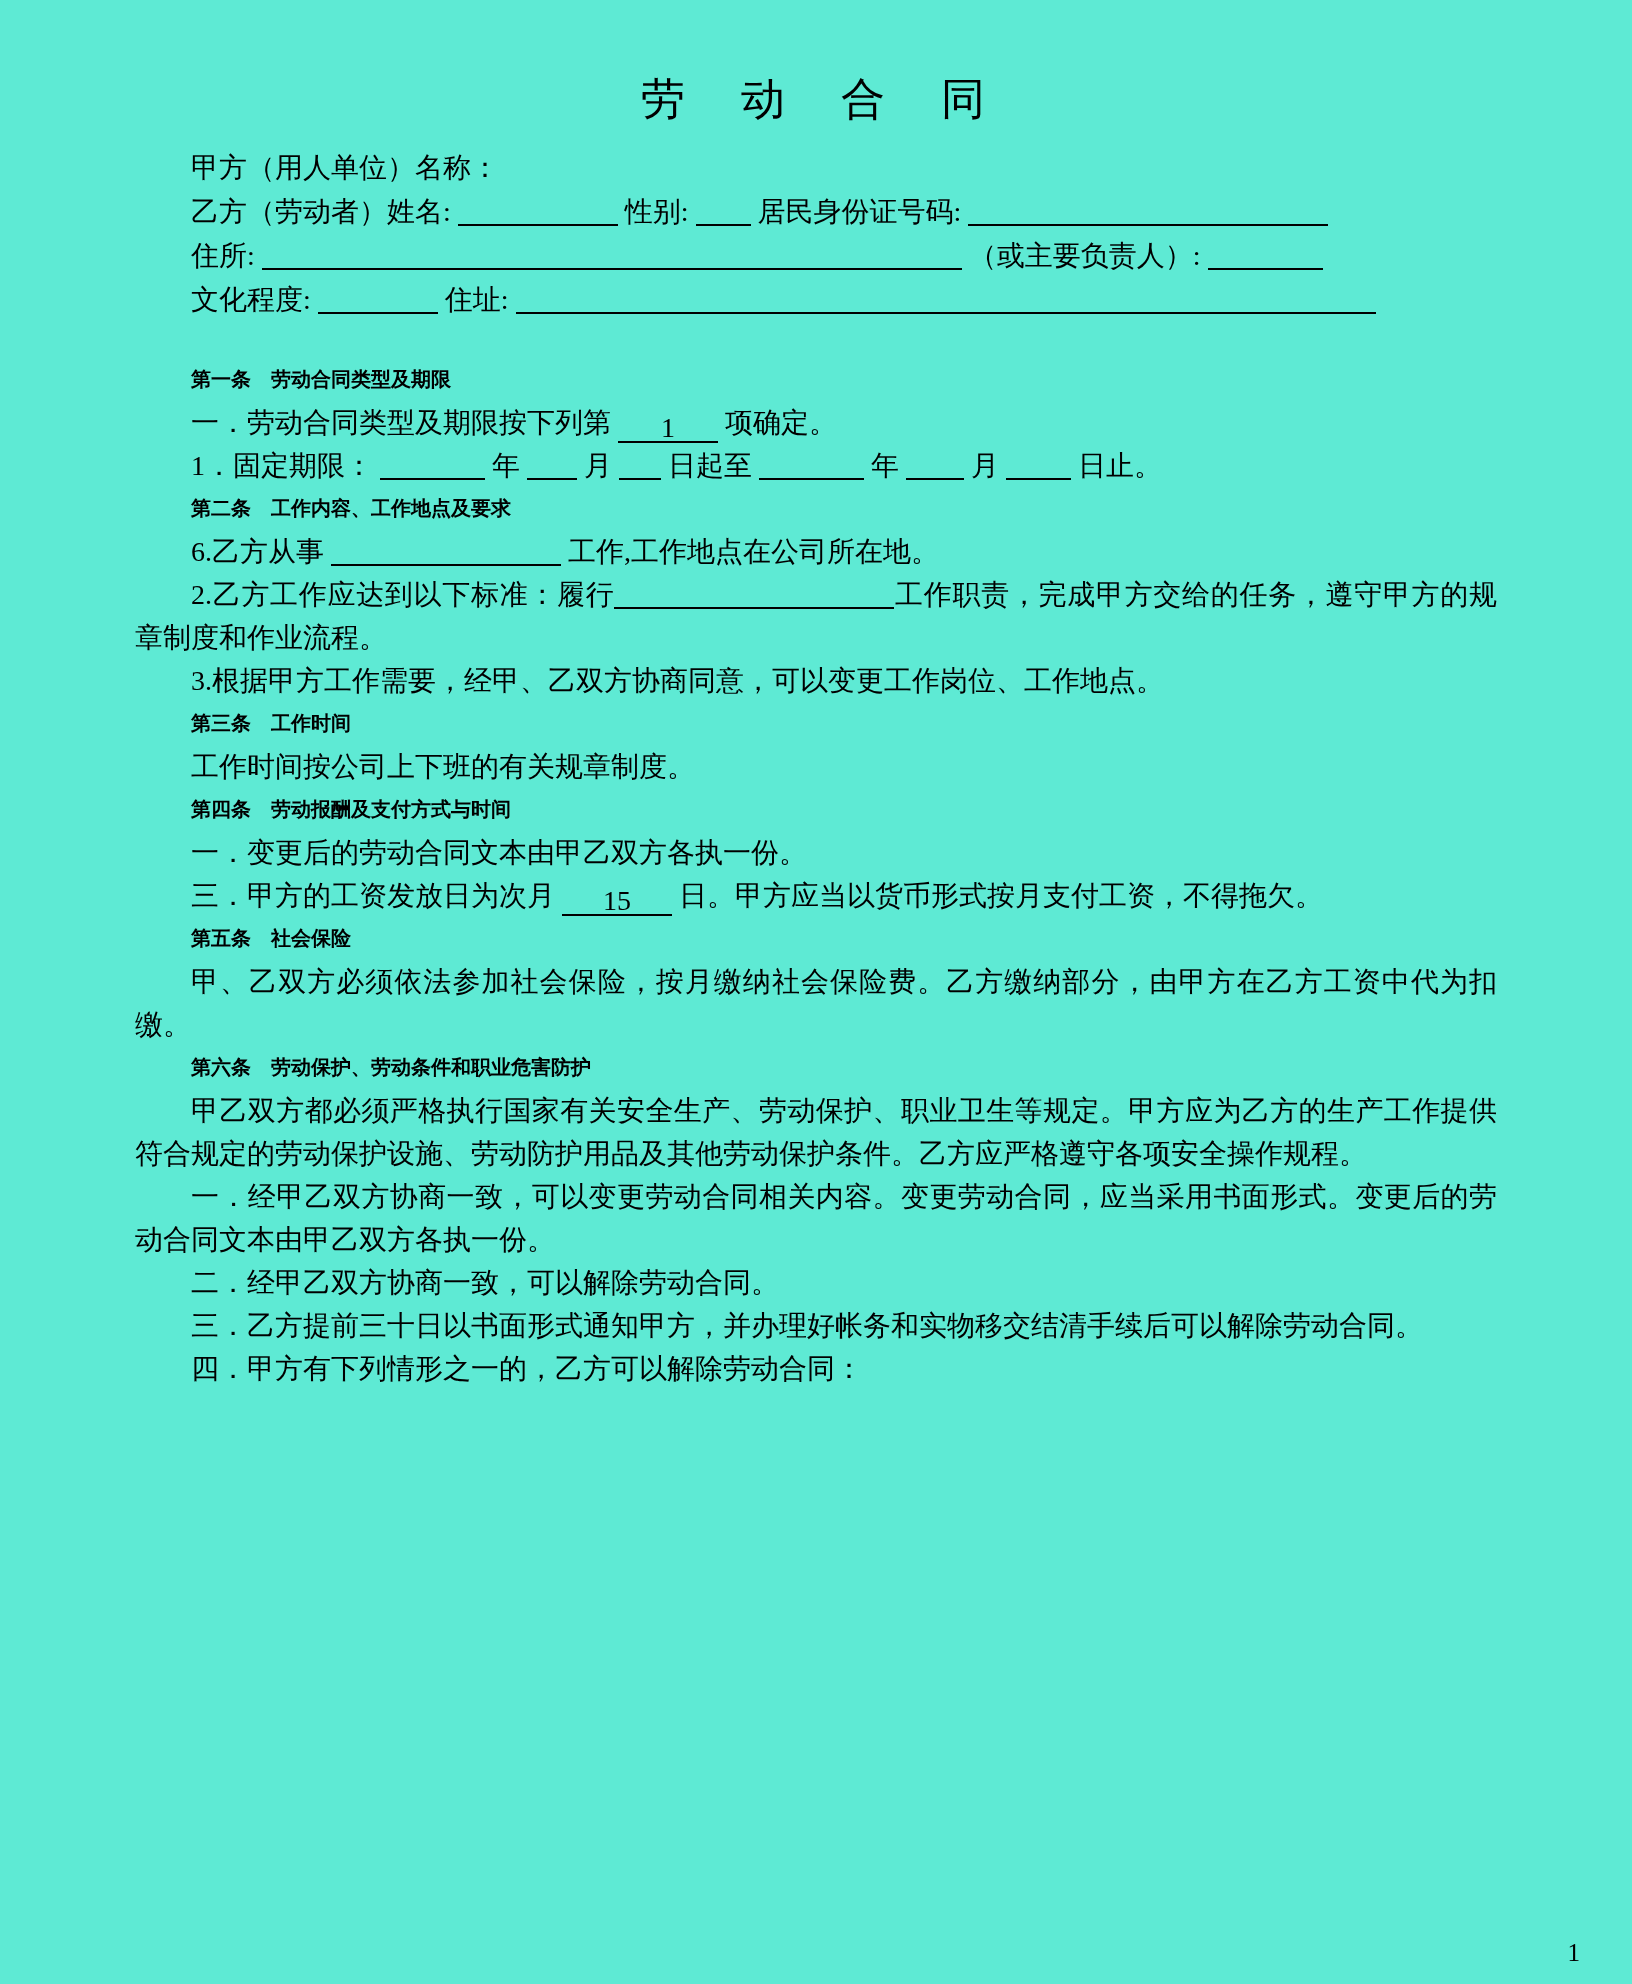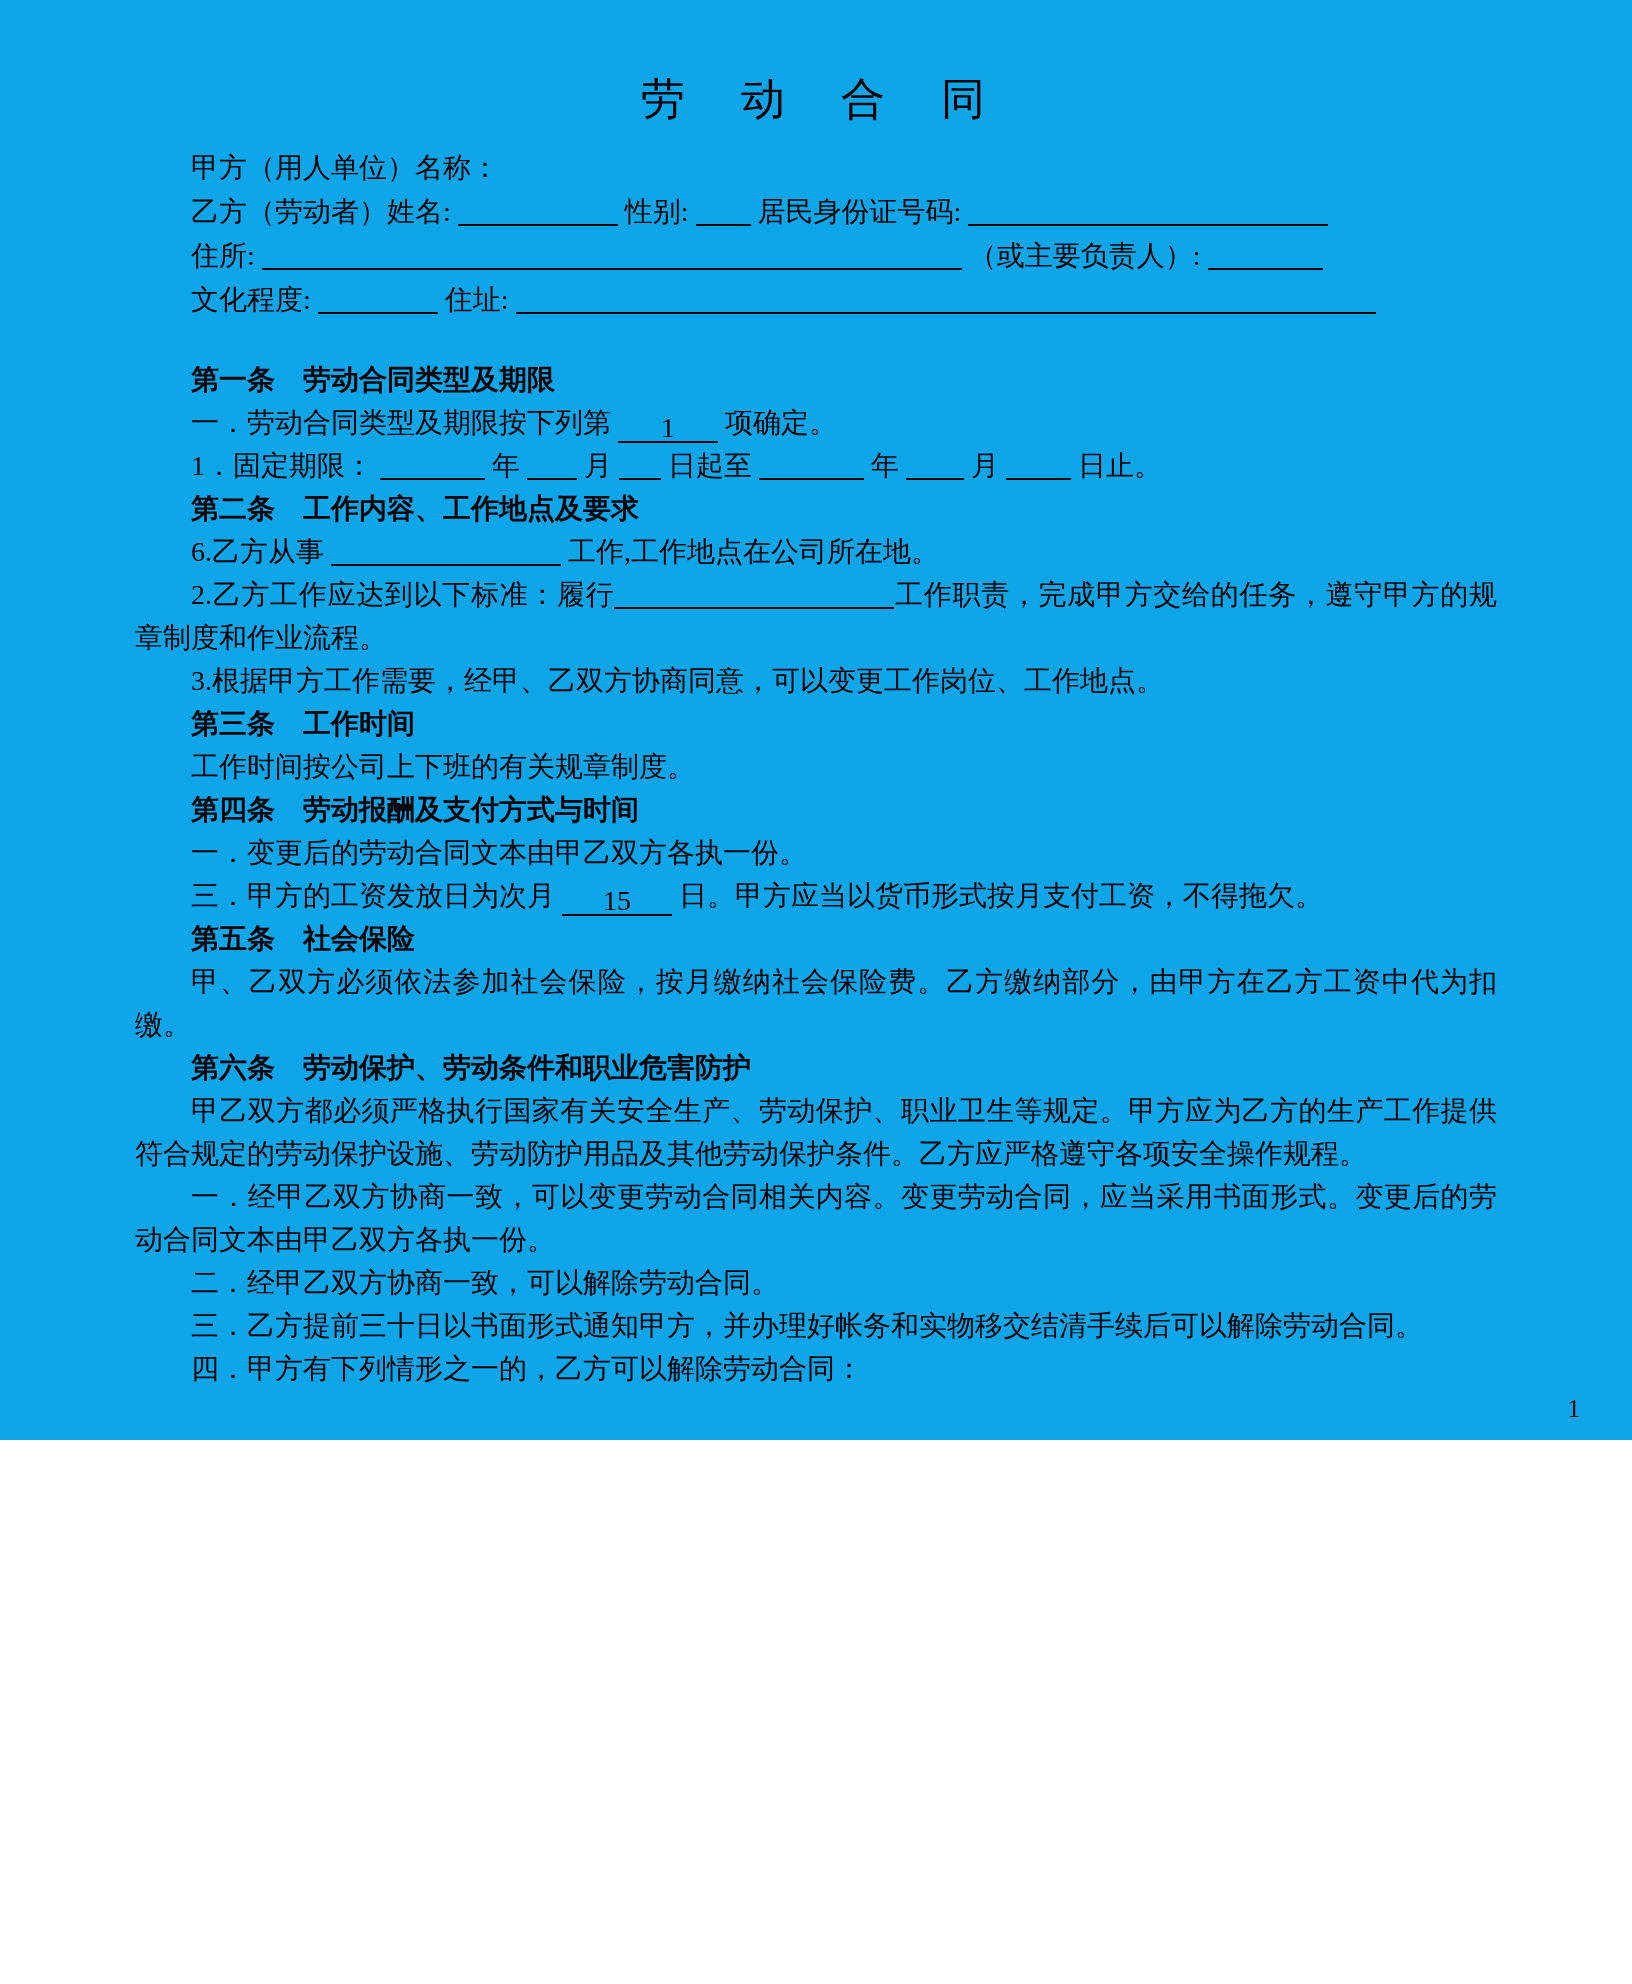--- a/index.html
+++ b/index.html
@@ -1,38 +1,38 @@
 <!DOCTYPE html>
 <html><head>
 <meta charset="utf-8">
 <style>
   html,body{margin:0;padding:0;background:#ffffff;}
   .page{
     position:relative;
-    width:1632px;height:1440px;
+    width:1632px;height:1984px;
     box-sizing:border-box;
-    background:#0ea5e9;
+    background:#5eead4;
     color:#000000;
     padding:70px 135px 0 135px;
     font-family:"Liberation Serif","DejaVu Serif",serif;
     font-size:28px;
     line-height:43px;
     overflow:hidden;
   }
   .title{
     margin:0 0 16px 0;
     text-align:center;
     font-size:44px;
     line-height:60px;
     font-weight:normal;
     letter-spacing:6px;
     font-family:"Liberation Serif","DejaVu Serif",serif;
   }
   p{margin:0;}
-  h2{margin:0;font-size:28px;line-height:43px;font-weight:bold;
+  h2{margin:0;font-size:20px;line-height:43px;font-weight:bold;
      font-family:"Liberation Sans","DejaVu Sans",sans-serif;}
   .row{line-height:44px;white-space:nowrap;}
   .indent{text-indent:56px;}
   .justify{text-align:justify;}
   .nowrap{white-space:nowrap;}
   .first-article{margin-top:36px;}
   .blank{
     display:inline-block;
     border-bottom:2px solid #000;
     height:1em;

